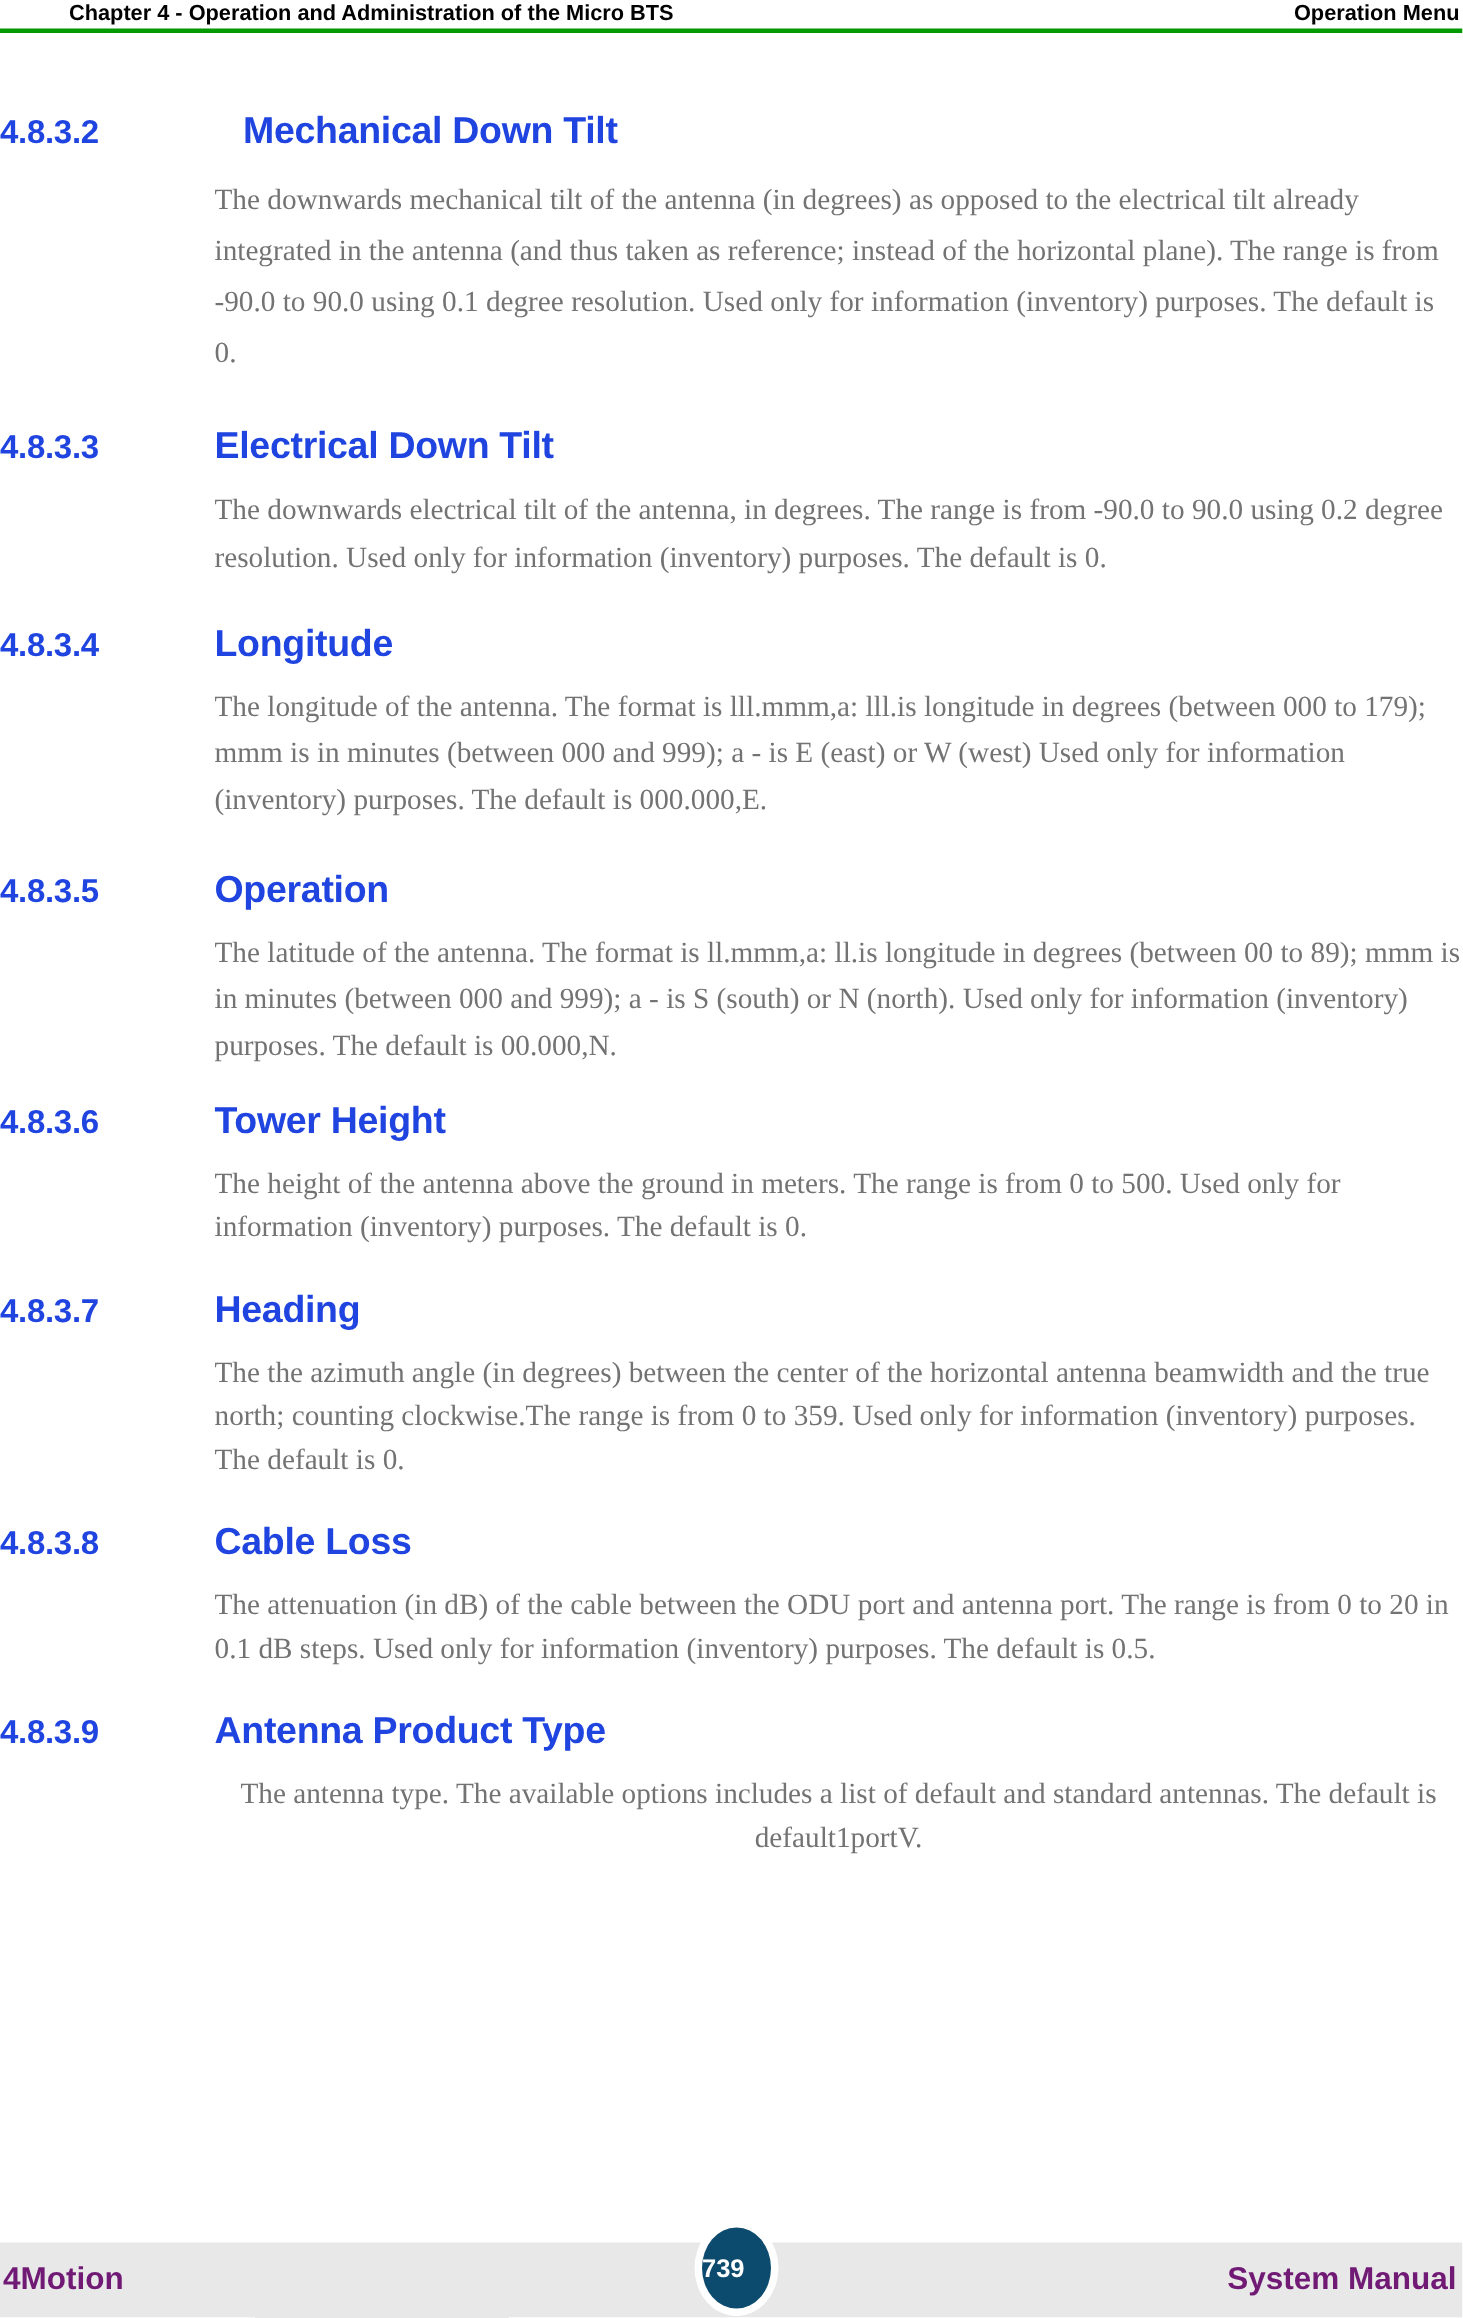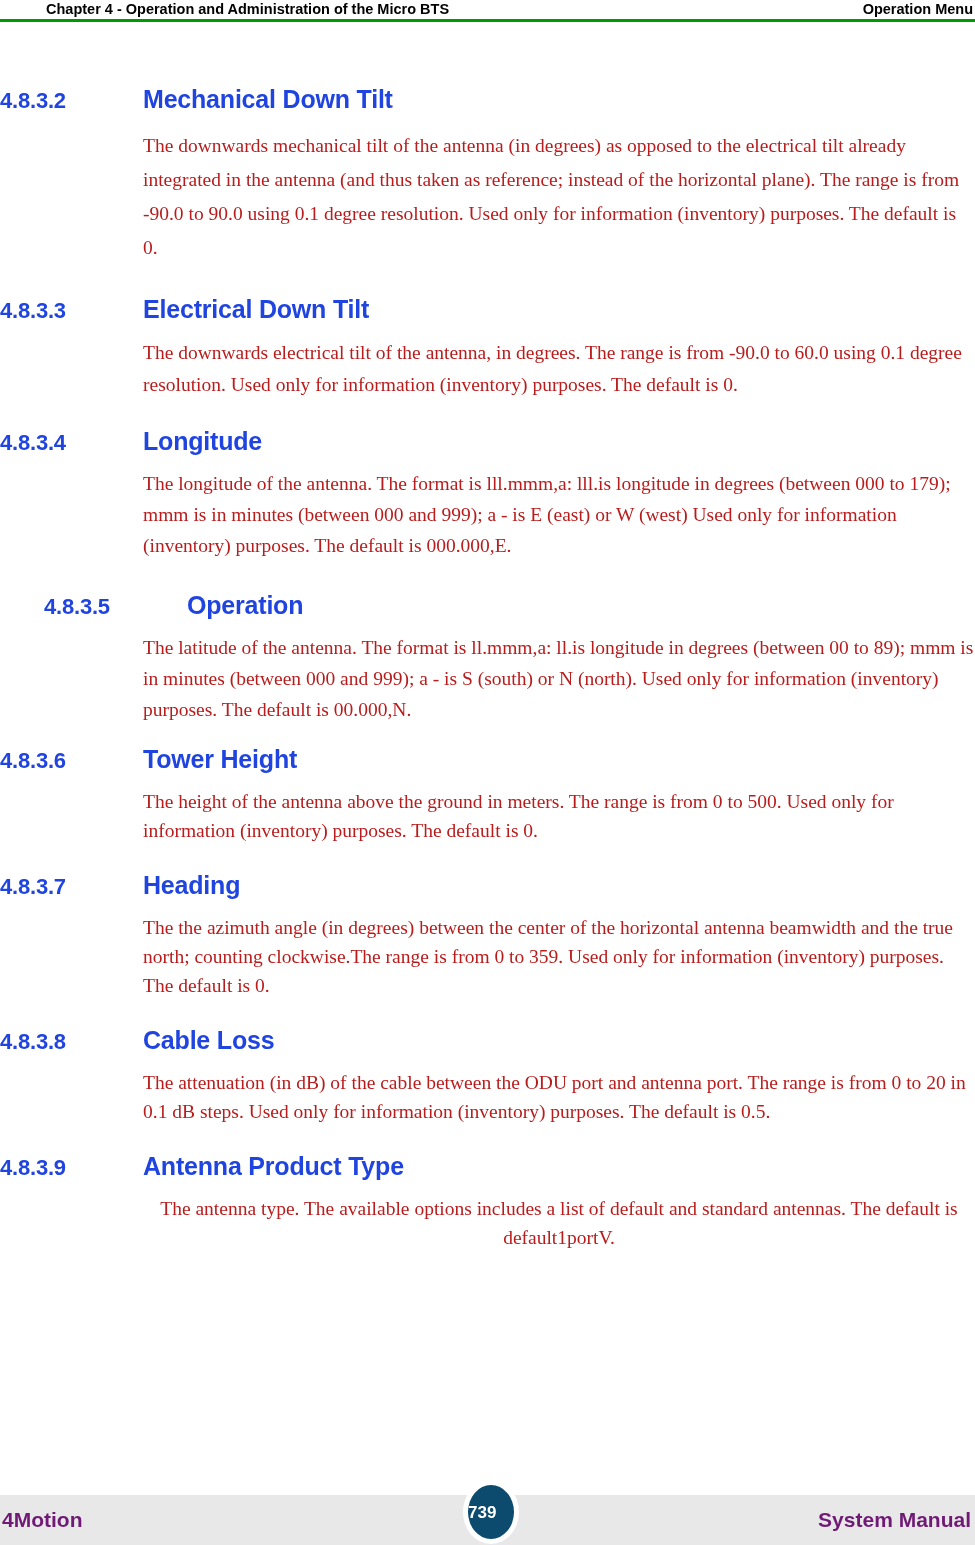--- a/index.html
+++ b/index.html
@@ -74,37 +74,37 @@
     letter-spacing: -0.2px;
   }
   .sec-title {
     font-size: 25px;
     letter-spacing: -0.2px;
   }
 
   .sec-body {
     margin-left: 143px;
     width: 832px;
-    color: #b91c1c;
+    color: #737373;
     font-family: "Liberation Serif", serif;
     font-size: 19.5px;
     text-align: left;
   }
 
   
-  .s1 .sec-head { margin-top: 13px; }
+  .s1 .sec-head { margin-top: 1px; gap: 19px; }
   .s1 .sec-body { margin-top: 15px; line-height: 34px; }
 
   .s2 .sec-head { margin-top: 30px; }
   .s2 .sec-body { margin-top: 13px; line-height: 32px; }
 
   .s3 .sec-head { margin-top: 26px; }
   .s3 .sec-body { margin-top: 12px; line-height: 31px; }
 
-  .s4 .sec-head { margin-top: 30px; padding-left: 44px; }
+  .s4 .sec-head { margin-top: 30px; }
   .s4 .sec-body { margin-top: 12px; line-height: 31px; }
 
   .s5 .sec-head { margin-top: 9px; }
   .s5 .sec-body { margin-top: 13px; line-height: 29px; }
 
   .s6 .sec-head { margin-top: 26px; }
   .s6 .sec-body { margin-top: 13px; line-height: 29px; }
 
   .s7 .sec-head { margin-top: 26px; }
   .s7 .sec-body { margin-top: 13px; line-height: 29px; }
@@ -182,21 +182,21 @@
       <span class="sec-title">Mechanical Down Tilt</span>
     </div>
     <p class="sec-body">The downwards mechanical tilt of the antenna (in degrees) as opposed to the electrical tilt already integrated in the antenna (and thus taken as reference; instead of the horizontal plane). The range is from -90.0 to 90.0 using 0.1 degree resolution. Used only for information (inventory) purposes. The default is 0.</p>
   </div>
 
   <div class="section s2">
     <div class="sec-head">
       <span class="sec-num">4.8.3.3</span>
       <span class="sec-title">Electrical Down Tilt</span>
     </div>
-    <p class="sec-body">The downwards electrical tilt of the antenna, in degrees. The range is from -90.0 to 60.0 using 0.1 degree resolution. Used only for information (inventory) purposes. The default is 0.</p>
+    <p class="sec-body">The downwards electrical tilt of the antenna, in degrees. The range is from -90.0 to 90.0 using 0.2 degree resolution. Used only for information (inventory) purposes. The default is 0.</p>
   </div>
 
   <div class="section s3">
     <div class="sec-head">
       <span class="sec-num">4.8.3.4</span>
       <span class="sec-title">Longitude</span>
     </div>
     <p class="sec-body">The longitude of the antenna. The format is lll.mmm,a: lll.is longitude in degrees (between 000 to 179); mmm is in minutes (between 000 and 999); a - is E (east) or W (west) Used only for information (inventory) purposes. The default is 000.000,E.</p>
   </div>
 

